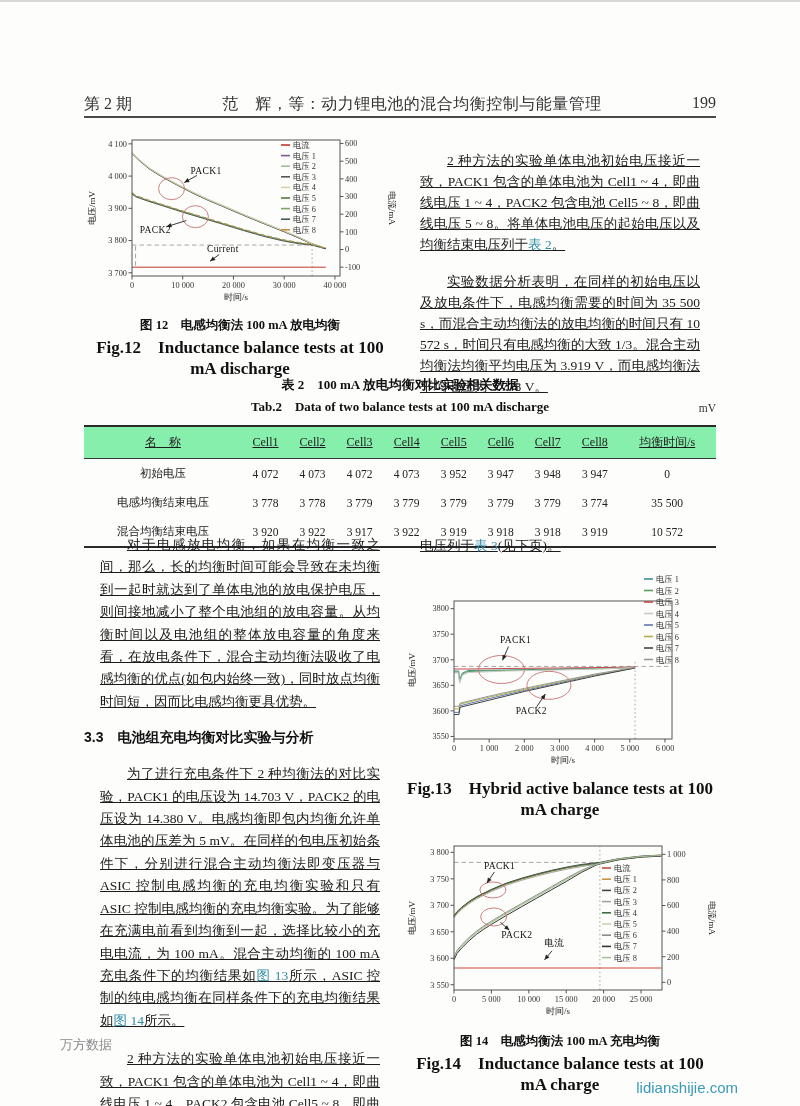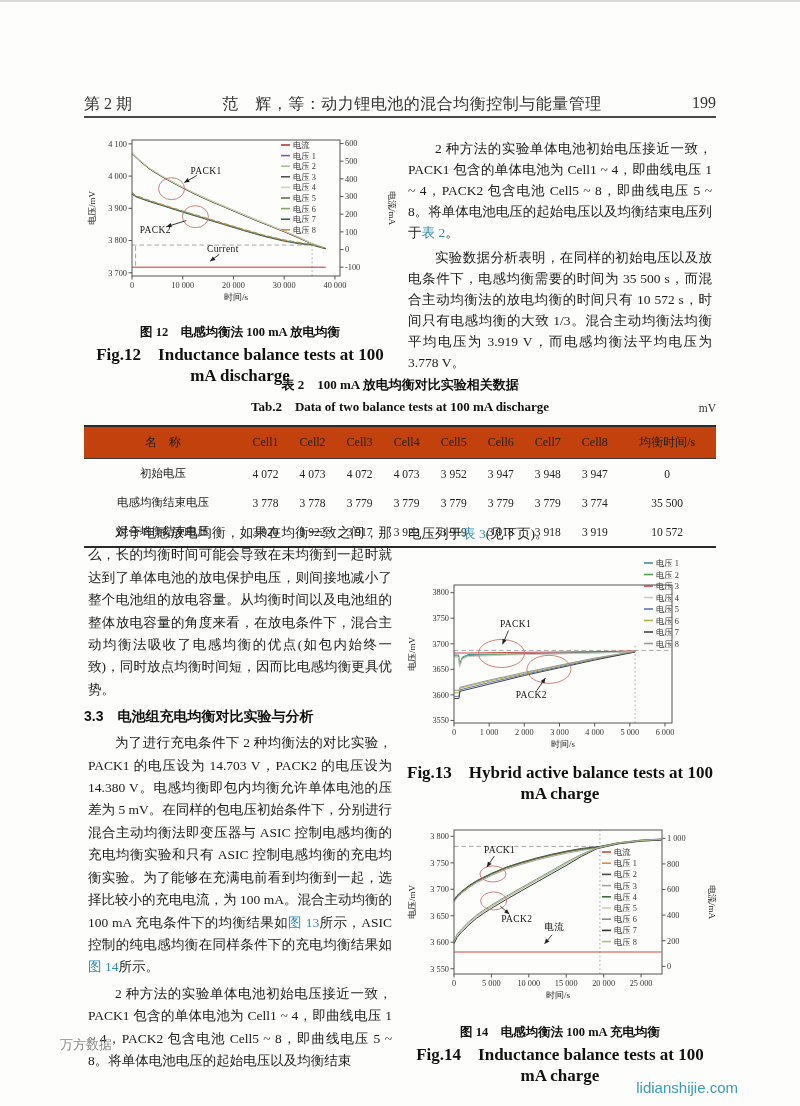--- a/index.html
+++ b/index.html
@@ -5,44 +5,44 @@
   html,body{margin:0;padding:0;}
   body{width:800px;height:1106px;position:relative;background:#fdfdfc;font-family:"Liberation Serif",serif;color:#1c1c1c;overflow:hidden;}
   .scan-edge{position:absolute;left:0;top:0;width:800px;height:2px;background:#d9d9d6;}
   
   .page-header{position:absolute;left:84px;top:94px;width:632px;display:flex;justify-content:space-between;font-size:16px;color:#333;}
   .page-header .mid{letter-spacing:.5px;}
   .header-rule{position:absolute;left:84px;top:116px;width:632px;height:2px;background:#4a4a4a;}
   
   .body-text{font-size:13.5px;line-height:21px;text-align:justify;color:#1b1b1b;}
   .lower .body-text{line-height:22.4px;}
-  .para{margin:4px;}
+  .para{margin:16px;text-decoration:underline;}
   .indent{text-indent:2em;}
   .link{color:#2e8ca6;}
   #right-top{position:absolute;left:404px;top:134px;width:312px;}
   #left-lower{position:absolute;left:84px;top:518px;width:312px;}
   #right-lower{position:absolute;left:404px;top:519px;width:312px;}
   .sec-heading{font-family:"Liberation Sans",sans-serif;font-weight:bold;font-size:14px;color:#111;margin:7px 0 6px 0;}
   
   .figure{width:312px;}
   #fig12{position:absolute;left:84px;top:134px;}
   #fig13{margin-top:12px;}
   #fig14{margin-top:16px;}
-  .cap-cn{text-align:center;font-size:12.5px;font-weight:bold;margin-top:12px;color:#111;}
+  .cap-cn{text-align:center;font-size:12.5px;font-weight:bold;margin-top:5px;color:#111;}
   .cap-en{text-align:center;font-size:17px;font-weight:bold;margin-top:2px;color:#111;font-family:"Liberation Serif",serif;}
   svg .tick{font-family:"Liberation Serif",serif;font-size:8.3px;fill:#333;}
   svg .axlab{font-family:"Liberation Serif",serif;font-size:9px;fill:#222;}
   svg .chart-label{font-family:"Liberation Serif",serif;font-size:9.5px;fill:#111;letter-spacing:.4px;}
   
   #table2{position:absolute;left:84px;top:376px;width:632px;}
   .tbl-title-cn{text-align:center;font-weight:bold;font-size:13px;color:#111;}
   .tbl-title-en{text-align:center;font-weight:bold;font-size:13px;color:#111;margin-top:4px;font-family:"Liberation Serif",serif;}
   .tbl-unit{position:absolute;right:0;top:26px;font-size:11.5px;color:#333;}
   #table2 table{width:100%;border-collapse:collapse;margin-top:9px;border-top:2.5px solid #2a2a2a;border-bottom:2.5px solid #2a2a2a;}
-  #table2 thead tr{background:#c2410c;}
+  #table2 thead tr{background:#86efac;text-decoration:underline;}
   #table2 th{font-size:12px;font-weight:normal;height:29px;border-bottom:1.5px solid #3a3a3a;color:#222;}
   #table2 td{font-size:11.5px;height:27px;text-align:center;color:#222;}
   #table2 td.rowname{}
   
   .footer-left{position:absolute;left:60px;top:1036px;font-size:13px;color:#8a8a8a;}
   .footer-right{position:absolute;right:62px;top:1063px;font-size:15px;color:#3a9ab8;font-family:"Liberation Sans",sans-serif;margin-top:16px;}
 </style>
 </head>
 <body>
 

